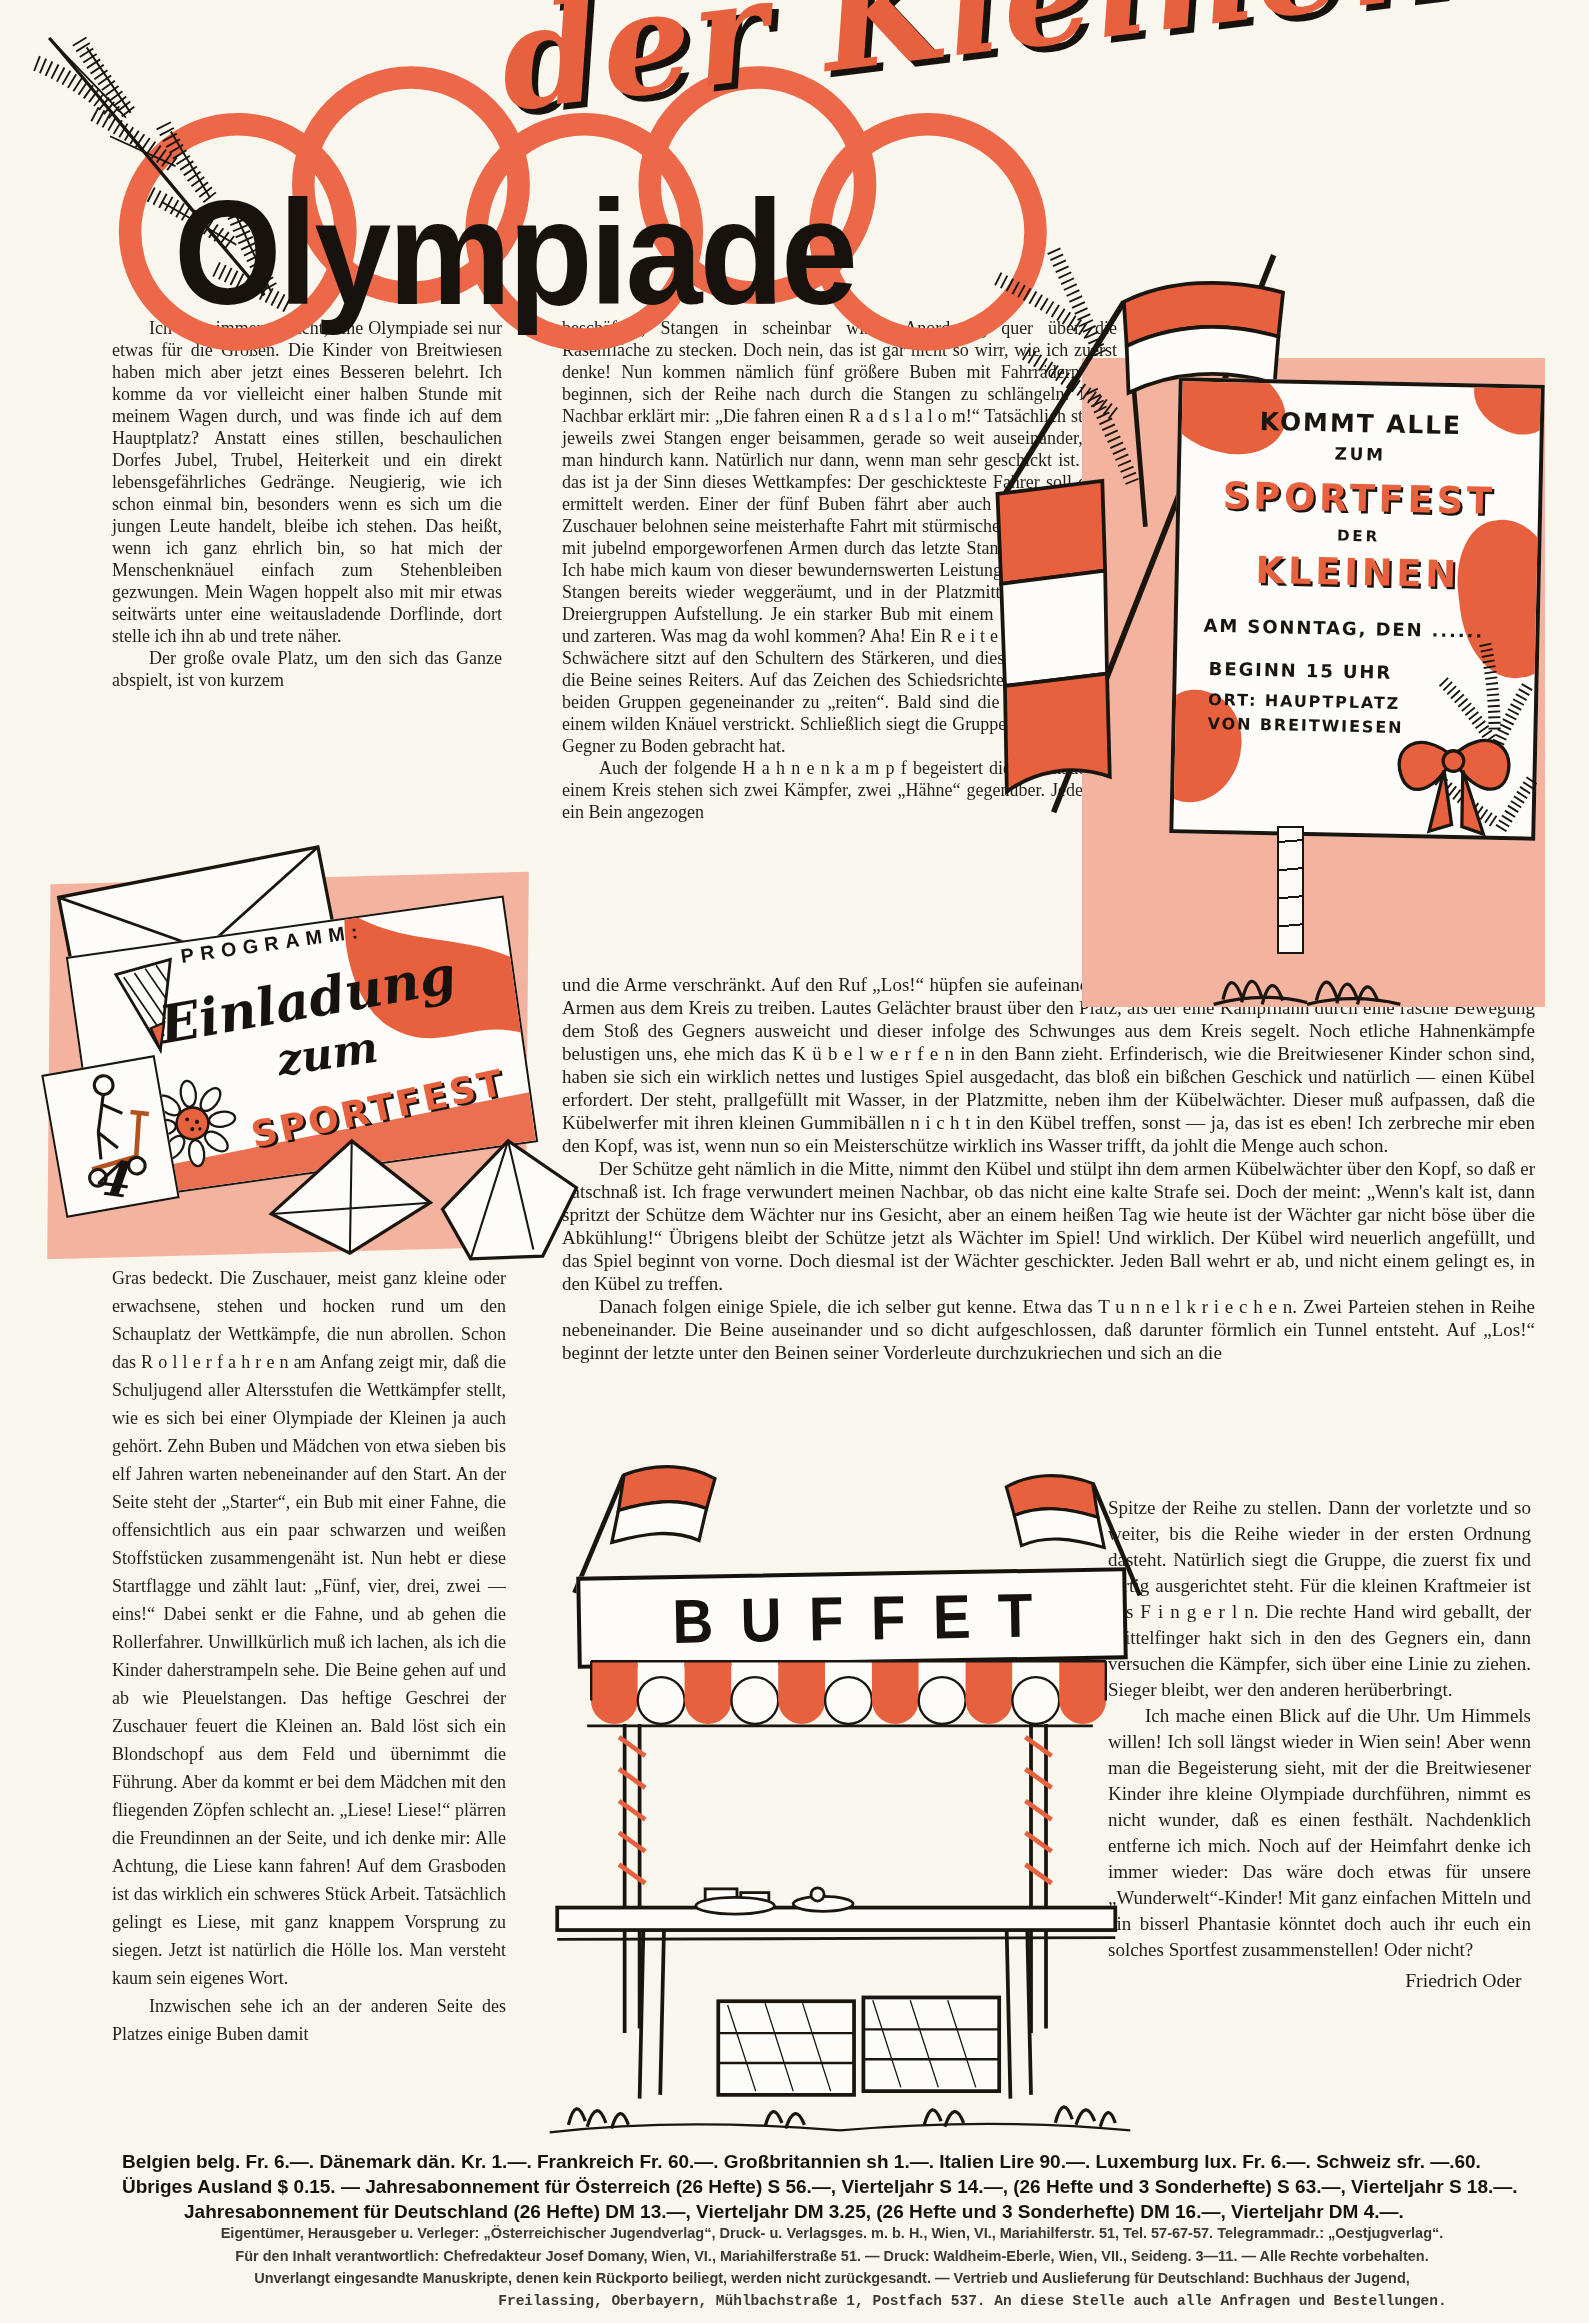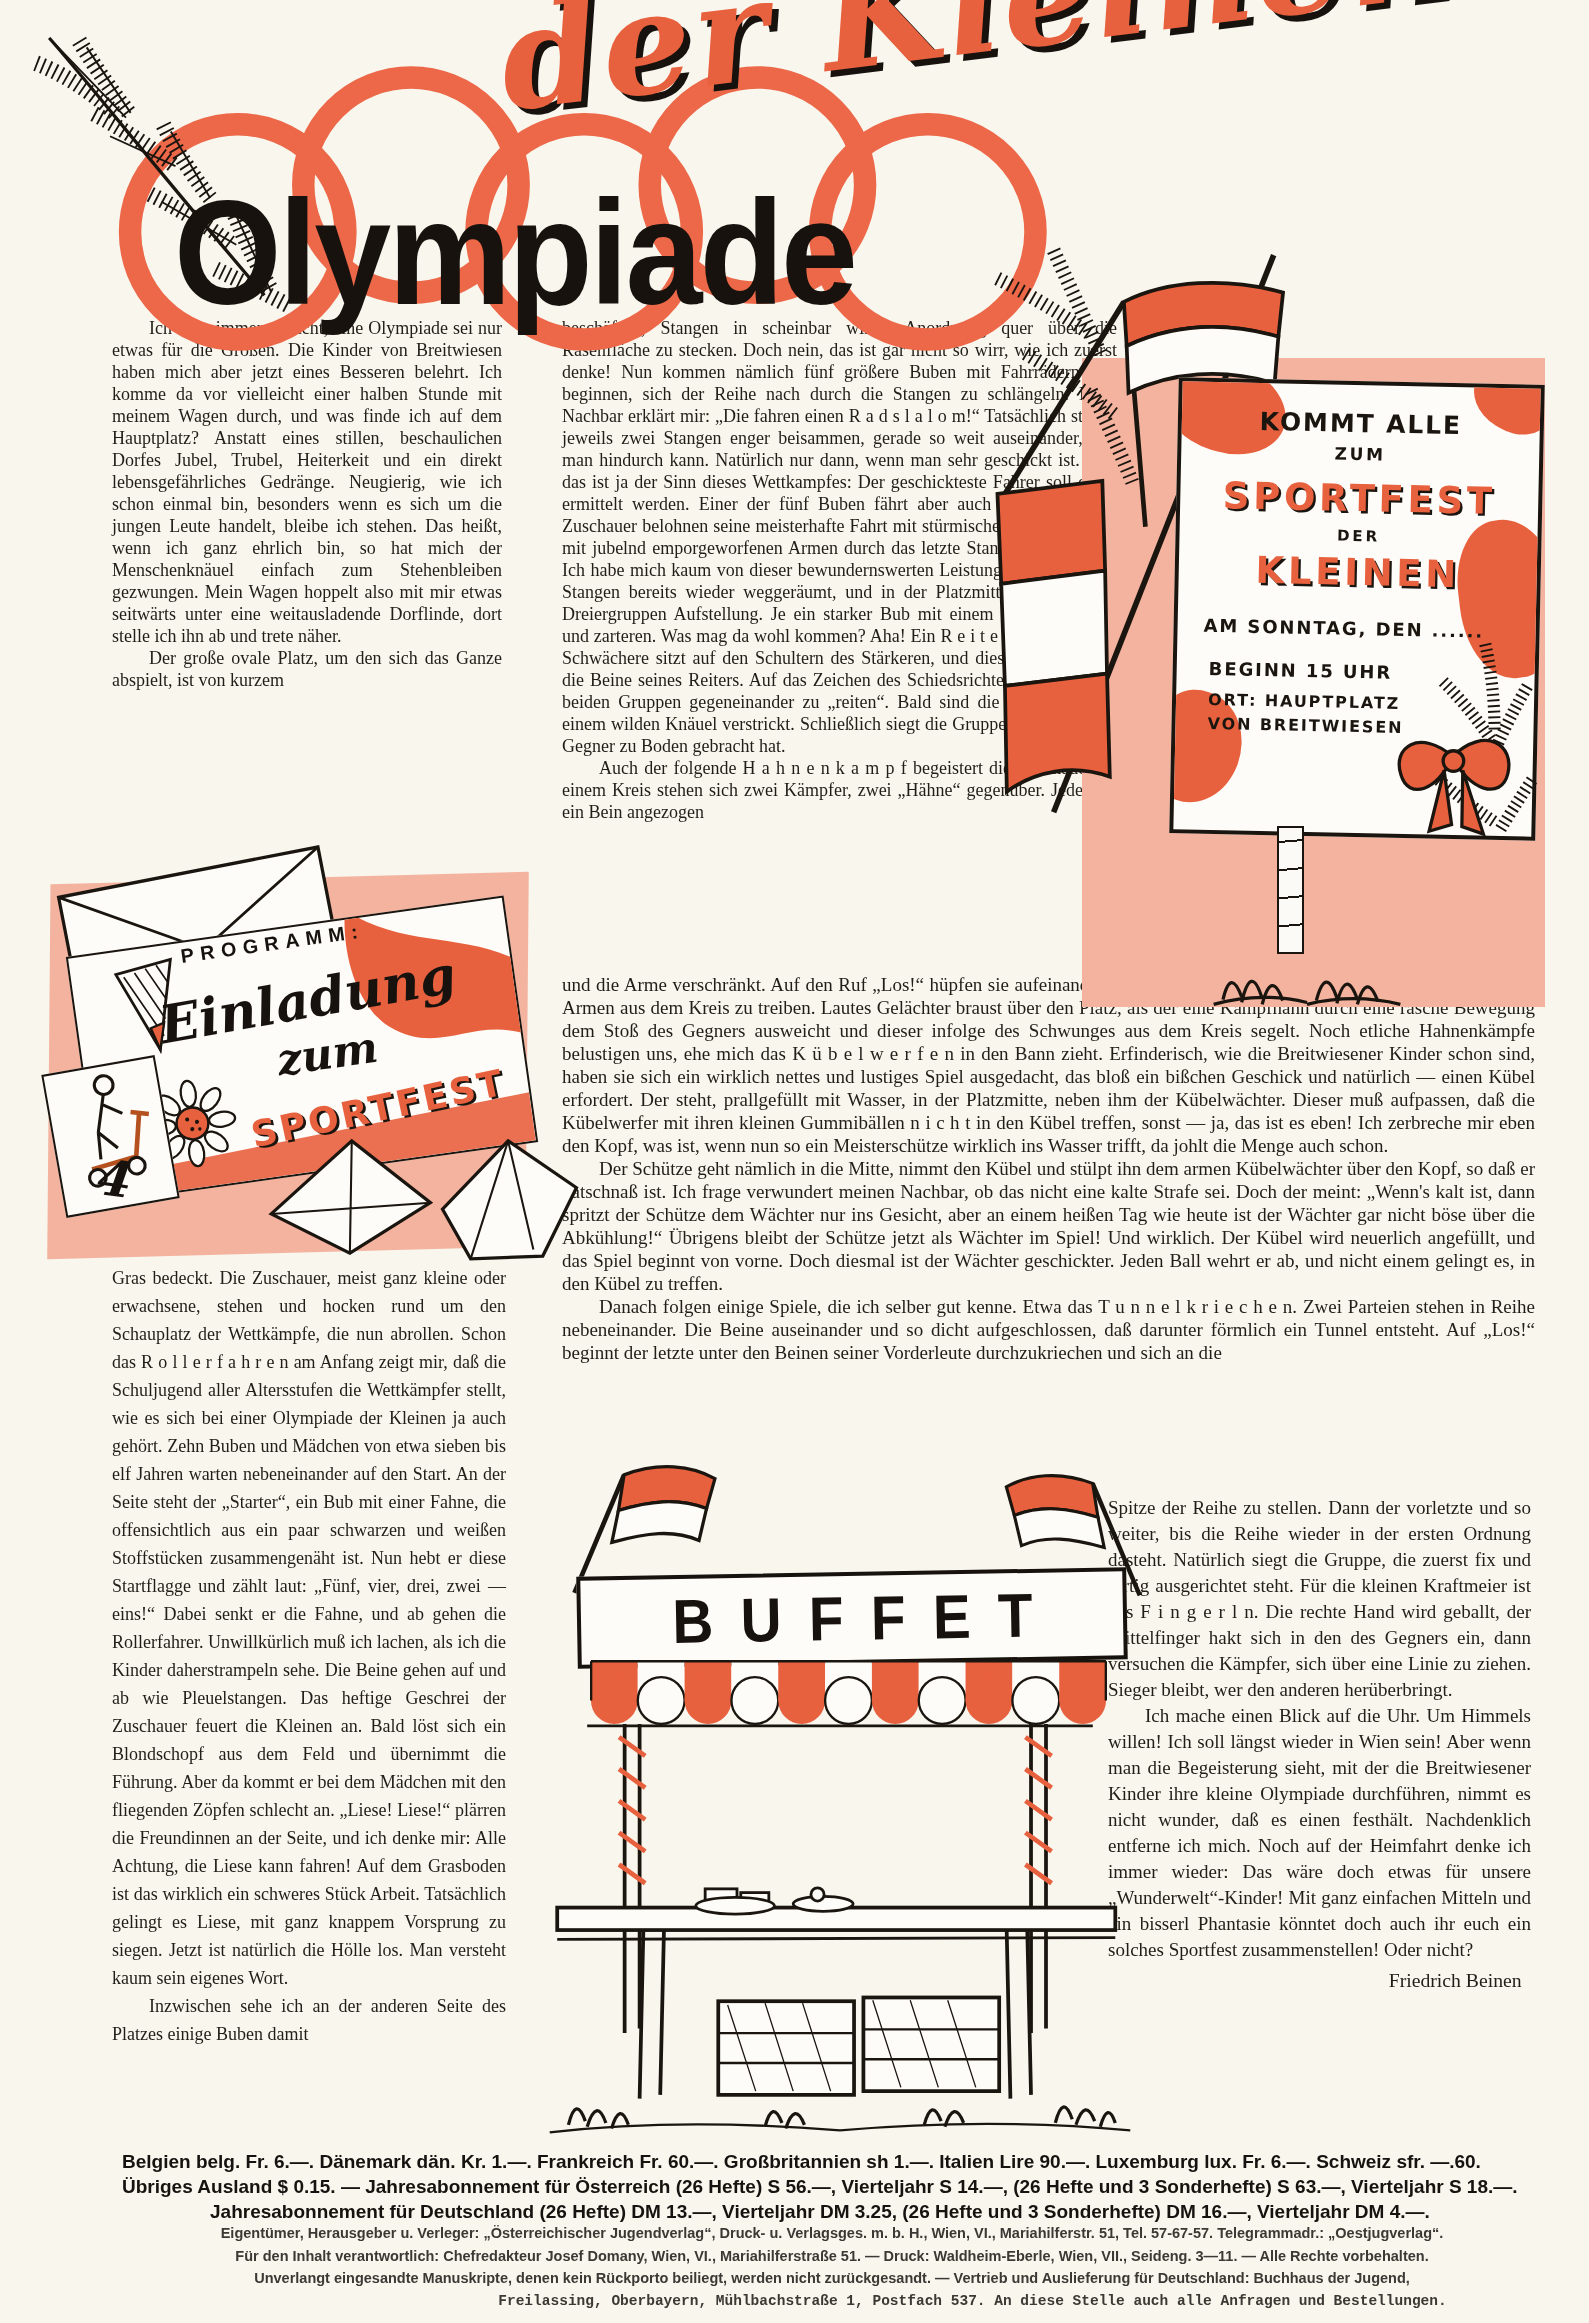--- a/index.html
+++ b/index.html
@@ -56,21 +56,21 @@
         transform:rotate(-10deg);}
   
   #buffet{left:517px;top:1454px;width:646px;height:684px;z-index:2;}
   #buffet-banner{left:60px;top:118px;width:542px;height:84px;background:#fdfcf8;border:4.7px solid #17120d;
         transform:rotate(-1deg);display:flex;align-items:center;justify-content:center;}
   #buffet-banner span{font-family:"Liberation Sans","DejaVu Sans",sans-serif;font-weight:bold;
         font-size:54px;letter-spacing:26px;padding-left:26px;color:#17120d;transform:scale(1.05,1.15);}
   
   #footer-prices{left:122px;top:2149px;width:1417px;font-family:"Liberation Sans","DejaVu Sans",sans-serif;
         font-weight:bold;font-size:19px;line-height:25px;color:#15120f;white-space:nowrap;}
-  #footer-prices .l3{margin-left:88px;}
+  #footer-prices .l3{margin-left:62px;}
   #footer-imprint{left:120px;top:2222px;width:1424px;font-family:"Liberation Sans","DejaVu Sans",sans-serif;
         font-weight:bold;font-size:14.5px;line-height:22.5px;color:#3c3833;white-space:nowrap;text-align:center;}
   #footer-imprint .l4{margin-left:281px;font-family:Liberation Mono, monospace;}
 </style>
 </head>
 <body>
 
 <div id="page">
 
   <svg id="rings" class="abs" width="937" height="309" viewBox="0 0 1000 330">
@@ -184,21 +184,21 @@
   </div>
 
   <div id="col1-lower" class="abs bodytext">
     <p>Gras bedeckt. Die Zuschauer, meist ganz kleine oder erwachsene, stehen und hocken rund um den Schauplatz der Wettkämpfe, die nun abrollen. Schon das R o l l e r f a h r e n am Anfang zeigt mir, daß die Schuljugend aller Altersstufen die Wettkämpfer stellt, wie es sich bei einer Olympiade der Kleinen ja auch gehört. Zehn Buben und Mädchen von etwa sieben bis elf Jahren warten nebeneinander auf den Start. An der Seite steht der „Starter“, ein Bub mit einer Fahne, die offensichtlich aus ein paar schwarzen und weißen Stoffstücken zusammengenäht ist. Nun hebt er diese Startflagge und zählt laut: „Fünf, vier, drei, zwei — eins!“ Dabei senkt er die Fahne, und ab gehen die Rollerfahrer. Unwillkürlich muß ich lachen, als ich die Kinder daherstrampeln sehe. Die Beine gehen auf und ab wie Pleuelstangen. Das heftige Geschrei der Zuschauer feuert die Kleinen an. Bald löst sich ein Blondschopf aus dem Feld und übernimmt die Führung. Aber da kommt er bei dem Mädchen mit den fliegenden Zöpfen schlecht an. „Liese! Liese!“ plärren die Freundinnen an der Seite, und ich denke mir: Alle Achtung, die Liese kann fahren! Auf dem Grasboden ist das wirklich ein schweres Stück Arbeit. Tatsächlich gelingt es Liese, mit ganz knappem Vorsprung zu siegen. Jetzt ist natürlich die Hölle los. Man versteht kaum sein eigenes Wort.</p>
     <p class="ind">Inzwischen sehe ich an der anderen Seite des Platzes einige Buben damit</p>
   </div>
 
   <div id="col-right" class="abs bodytext">
     <p>Spitze der Reihe zu stellen. Dann der vorletzte und so weiter, bis die Reihe wieder in der ersten Ordnung dasteht. Natürlich siegt die Gruppe, die zuerst fix und fertig ausgerichtet steht. Für die kleinen Kraftmeier ist das F i n g e r l n. Die rechte Hand wird geballt, der Mittelfinger hakt sich in den des Gegners ein, dann versuchen die Kämpfer, sich über eine Linie zu ziehen. Sieger bleibt, wer den anderen herüberbringt.</p>
     <p class="ind">Ich mache einen Blick auf die Uhr. Um Himmels willen! Ich soll längst wieder in Wien sein! Aber wenn man die Begeisterung sieht, mit der die Breitwiesener Kinder ihre kleine Olympiade durchführen, nimmt es nicht wunder, daß es einen festhält. Nachdenklich entferne ich mich. Noch auf der Heimfahrt denke ich immer wieder: Das wäre doch etwas für unsere „Wunderwelt“-Kinder! Mit ganz einfachen Mitteln und ein bisserl Phantasie könntet doch auch ihr euch ein solches Sportfest zusammenstellen! Oder nicht?</p>
-    <div id="author-line">Friedrich Beinen</div>
+    <div id="author-line">Friedrich Oder</div>
   </div>
 
   <div id="invitation" class="abs">
     <div id="inv-pink" class="abs"></div>
 
     <svg class="abs" style="left:13px;top:-5.6px;transform:rotate(-11deg);" width="281" height="155" viewBox="0 0 300 165">
       <rect x="8" y="8" width="282" height="148" fill="#fdfcf8" stroke="#1b150f" stroke-width="3.5"></rect>
       <path d="M8,8 L150,92 L290,8" fill="none" stroke="#1b150f" stroke-width="3"></path>
       <path d="M8,156 L112,84 M290,156 L188,84" fill="none" stroke="#1b150f" stroke-width="1.8"></path>
     </svg>

